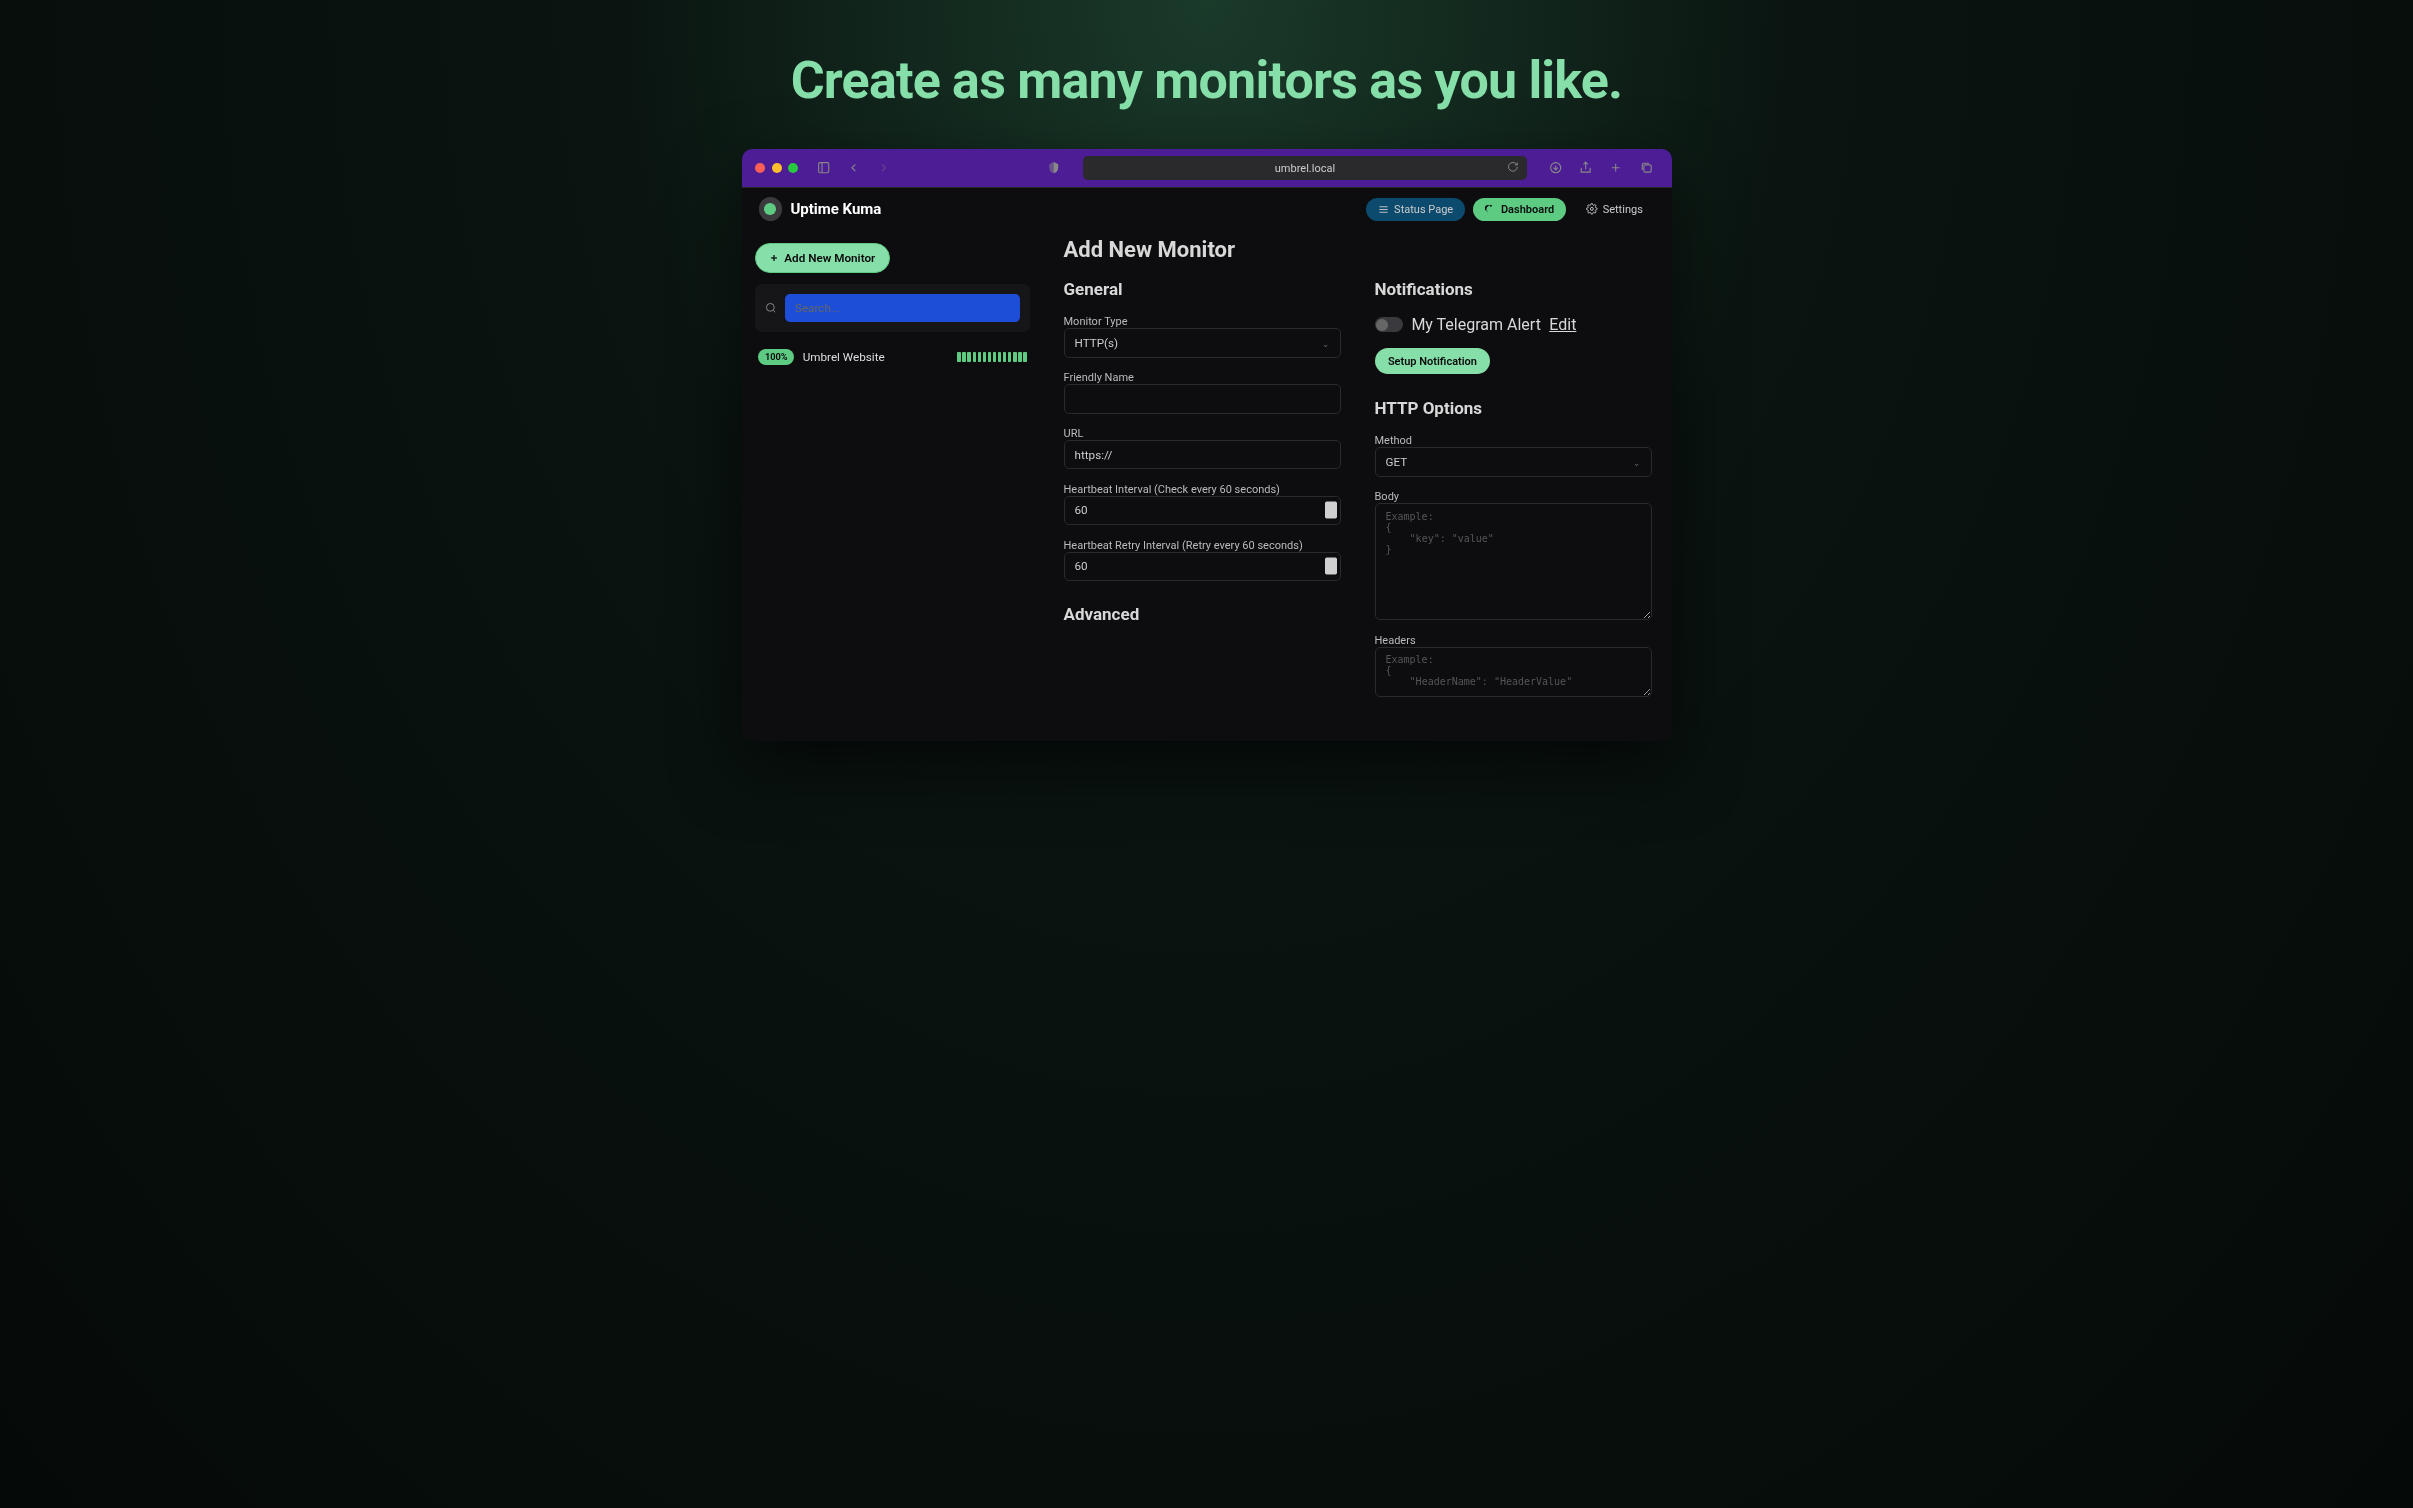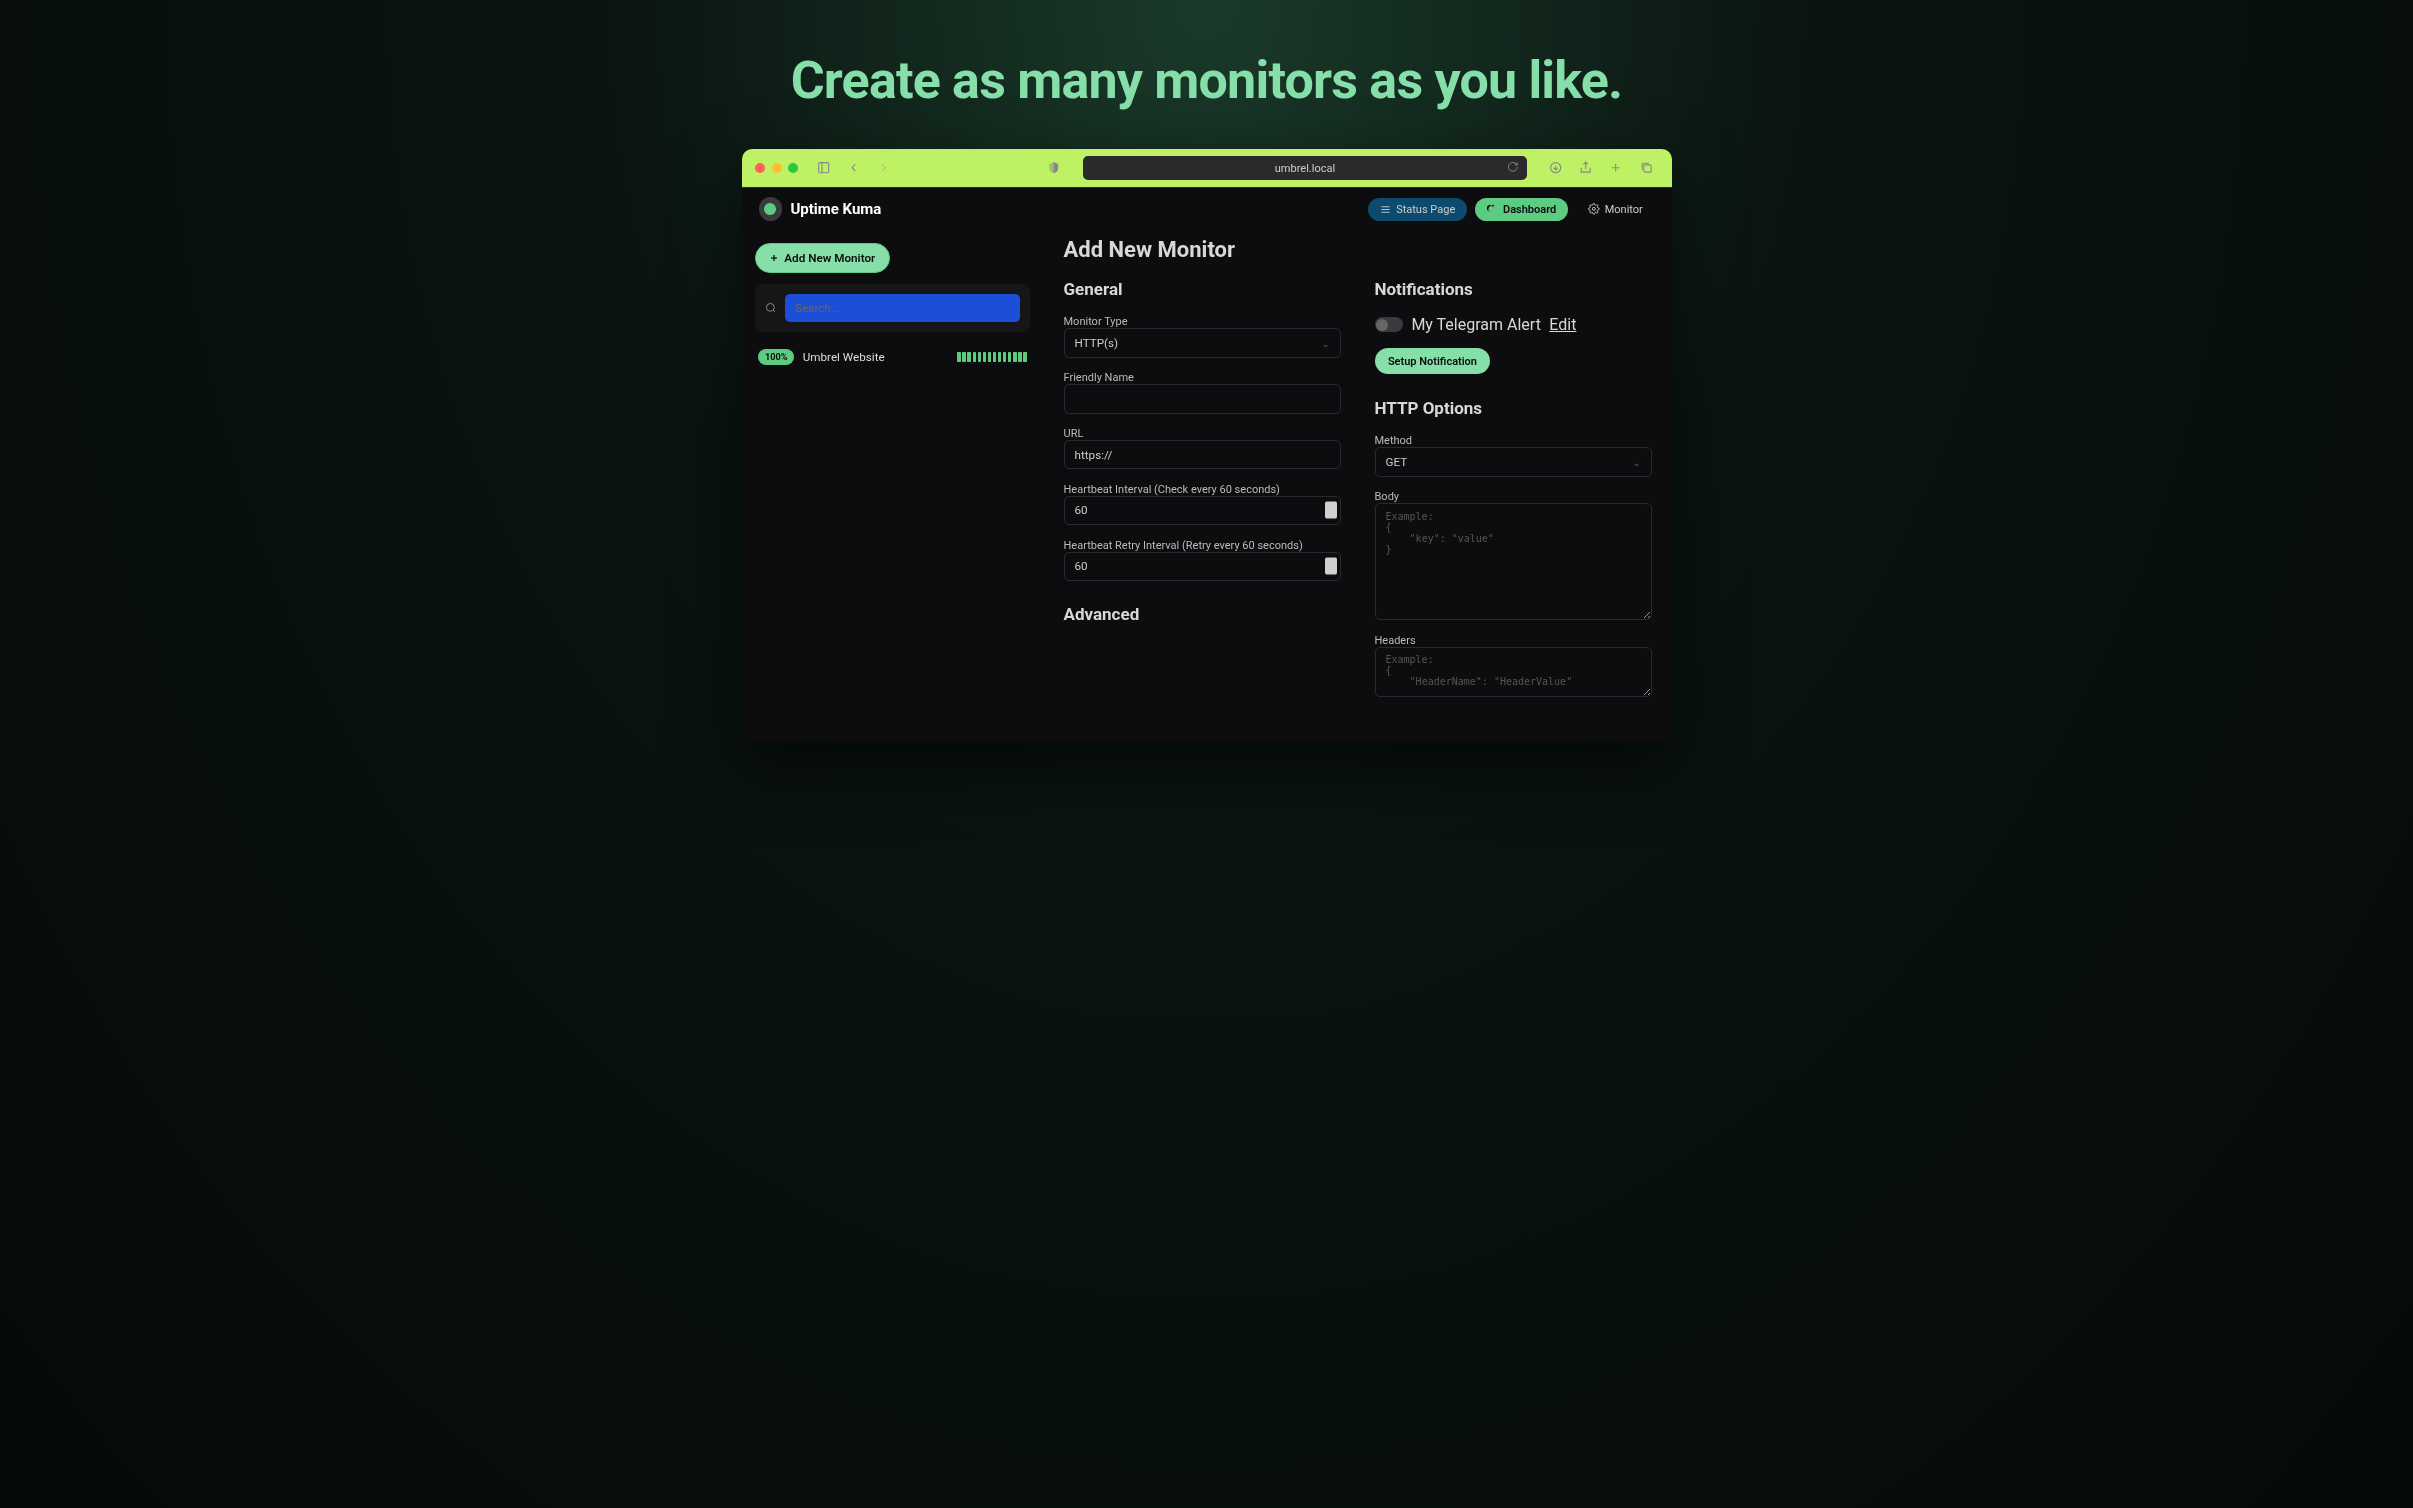--- a/index.html
+++ b/index.html
@@ -27,21 +27,21 @@
     }
     .browser-window {
       width: 930px;
       background: #0d0d10;
       border-radius: 10px;
       box-shadow: 0 25px 67px rgba(0,0,0,0.6);
       overflow: hidden;
     }
     .browser-toolbar {
       height: 39px;
-      background: #bef264;
+      background: #4c1d95;
       display: flex;
       align-items: center;
       padding: 0 13.4px;
       gap: 6.7px;
       border-bottom: 0.8px solid #2a2a2c;
     }
     .traffic-lights {
       display: flex;
       gap: 6.7px;
       margin-right: 6.7px;
@@ -434,21 +434,21 @@
           <svg width="11" height="11" viewBox="0 0 24 24" fill="currentColor">
               <path d="M12 3a9 9 0 00-9 9c0 2 .7 3.9 1.8 5.4l1.4-1.4A7 7 0 1112 5v2l4-3-4-3v2z"></path>
             </svg>
           <span>Dashboard</span>
         </div>
         <div class="nav-pill plain">
           <svg width="11.7" height="11.7" viewBox="0 0 24 24" fill="none" stroke="currentColor" stroke-width="2">
               <circle cx="12" cy="12" r="3"></circle>
               <path d="M19.4 15a1.65 1.65 0 00.33 1.82l.06.06a2 2 0 11-2.83 2.83l-.06-.06a1.65 1.65 0 00-1.82-.33 1.65 1.65 0 00-1 1.51V21a2 2 0 11-4 0v-.09a1.65 1.65 0 00-1-1.51 1.65 1.65 0 00-1.82.33l-.06.06a2 2 0 11-2.83-2.83l.06-.06a1.65 1.65 0 00.33-1.82 1.65 1.65 0 00-1.51-1H3a2 2 0 110-4h.09a1.65 1.65 0 001.51-1 1.65 1.65 0 00-.33-1.82l-.06-.06a2 2 0 112.83-2.83l.06.06a1.65 1.65 0 001.82.33h0a1.65 1.65 0 001-1.51V3a2 2 0 114 0v.09a1.65 1.65 0 001 1.51 1.65 1.65 0 001.82-.33l.06-.06a2 2 0 112.83 2.83l-.06.06a1.65 1.65 0 00-.33 1.82v0a1.65 1.65 0 001.51 1H21a2 2 0 110 4h-.09a1.65 1.65 0 00-1.51 1z"></path>
             </svg>
-          <span>Monitor</span>
+          <span>Settings</span>
         </div>
       </div>
     </div>
 
     <div class="app-body">
       <div class="sidebar">
         <button class="add-monitor-btn">
           <svg width="10" height="10" viewBox="0 0 24 24" fill="none" stroke="currentColor" stroke-width="3">
               <line x1="12" y1="5" x2="12" y2="19"></line>
               <line x1="5" y1="12" x2="19" y2="12"></line>

